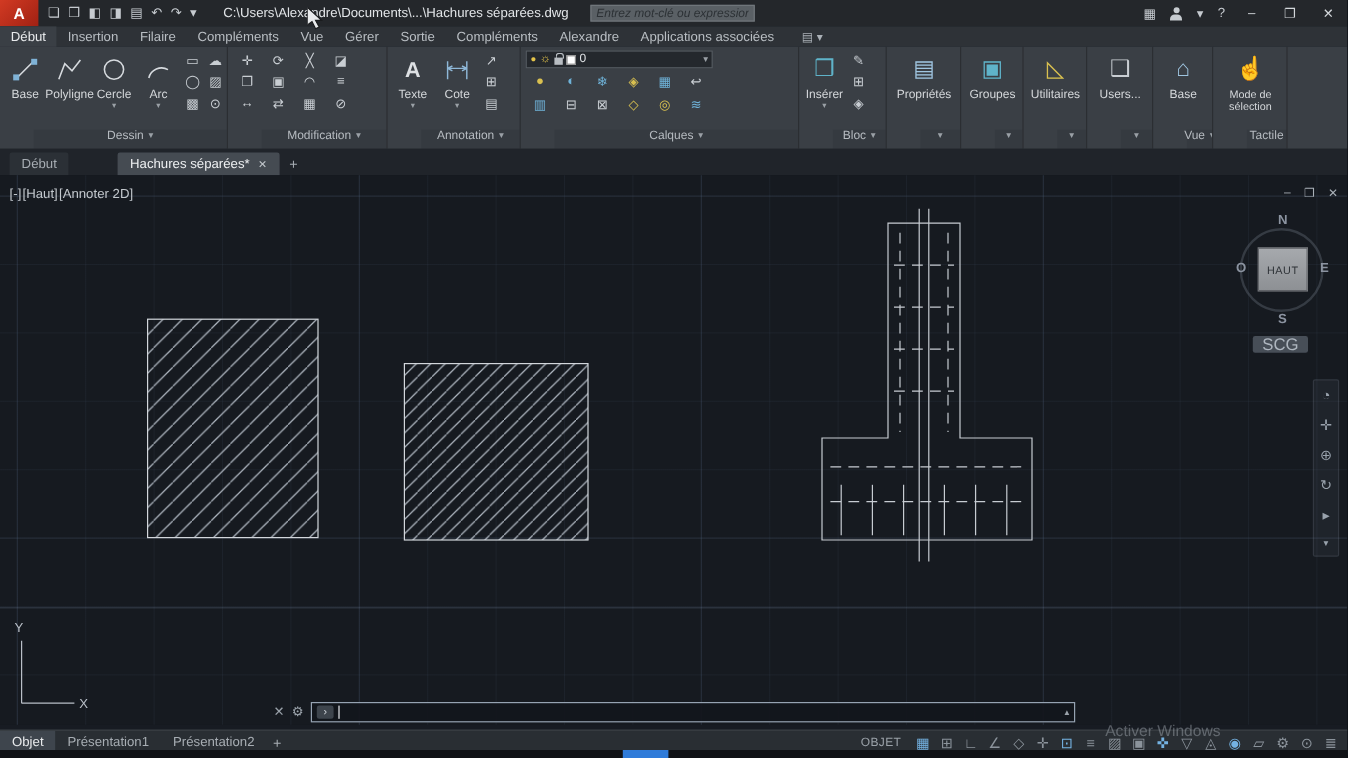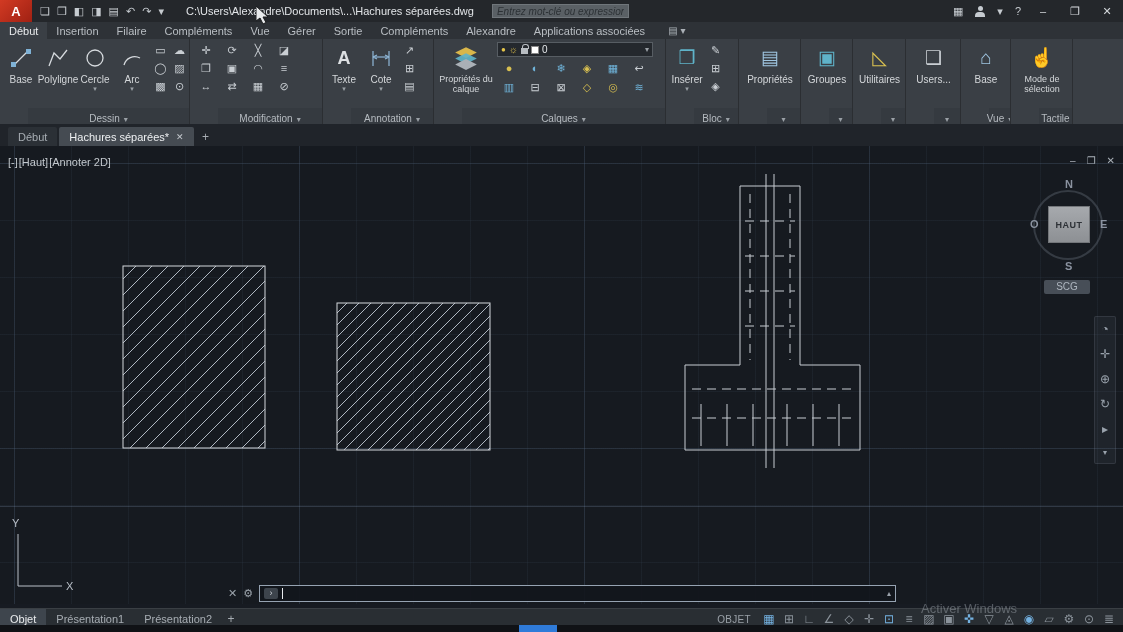--- a/index.html
+++ b/index.html
@@ -25,21 +25,21 @@
   
   .rtabs{position:absolute;left:0;top:22px;width:1123px;height:17px;background:#2e3237;display:flex;align-items:stretch;font-size:11px;color:#b9bec3;}
   .rtab{padding:0 9px;display:flex;align-items:center;cursor:default;}
   .rtab.active{background:#3a3f45;color:#e8eaec;}
   .ribbon-toggle{margin-left:14px;display:flex;align-items:center;gap:3px;color:#aab0b6;font-size:10px;}
 
   
   .ribbon{position:absolute;left:0;top:39px;width:1123px;height:85px;background:#3a3f45;display:flex;}
   .panel{height:100%;border-right:1px solid #2b2e32;display:flex;flex-direction:column;overflow:hidden;}
   .pbody{flex:1;display:flex;align-items:flex-start;padding:3px 3px 0 4px;gap:3px;}
-  .plabel{height:16px;font-size:10px;color:#b6bbc0;display:flex;align-items:flex-end;justify-content:center;gap:4px;background:rgba(0,0,0,.07);margin-left:28px;}
+  .plabel{height:16px;font-size:10px;color:#b6bbc0;display:flex;align-items:flex-start;justify-content:center;gap:4px;background:rgba(0,0,0,.07);margin-left:28px;}
   .pcaret{font-size:8px;color:#9aa0a6;}
   .bigbtn{display:flex;flex-direction:column;align-items:center;gap:1px;padding-top:1px;min-width:34px;}
   .bicon{height:30px;display:flex;align-items:center;justify-content:center;}
   .blabel{font-size:10px;color:#d4d7da;text-align:center;line-height:11px;white-space:nowrap;}
   .blabel.two{white-space:normal;width:56px;font-size:9px;line-height:10px;}
   .bcaret{font-size:7px;color:#9aa0a6;line-height:6px;}
   .gbig{font-size:19px;line-height:28px;color:#c9ced3;}
   .c-teal{color:#5fb3c9;} .c-yel{color:#d9c050;} .c-blue{color:#9fc5e0;} .c-wht{color:#dde0e3;}
   .minigrid{display:grid;gap:2px;align-content:start;}
   .cols2{grid-template-columns:repeat(2,17px);}
@@ -56,45 +56,45 @@
   .lc-lock::before{content:"";position:absolute;top:-4px;left:1px;width:5px;height:4px;border:1px solid #b8bdc2;border-bottom:none;border-radius:3px 3px 0 0;}
   .lc-chip{width:8px;height:8px;background:#ffffff;border:1px solid #888;}
   .lc-val{color:#e4e7ea;flex:1;}
   .lc-caret{color:#9aa0a6;font-size:8px;}
   .texte-glyph{font-size:18px;font-weight:bold;color:#dde0e3;}
   .fillerpanel{flex:1;border-right:none;}
 
   
   .ftabs{position:absolute;left:0;top:124px;width:1123px;height:22px;background:#20242a;display:flex;align-items:flex-end;padding-left:8px;gap:2px;}
   .ftab{height:19px;padding:0 10px;background:#2b3036;color:#a7adb3;font-size:11px;display:flex;align-items:center;gap:7px;border-radius:2px 2px 0 0;}
-  .ftab.active{background:#454b52;color:#eef0f2;}
+  .ftab.active{background:#454b52;color:#eef0f2;margin-left:39px;}
   .ftab-close{font-size:9px;color:#c3c8cd;}
   .ftab:not(.active) .ftab-close{display:none;}
   .ftab-new{height:19px;width:20px;color:#a7adb3;font-size:12px;display:flex;align-items:center;justify-content:center;}
 
   
   .canvas{position:absolute;left:0;top:146px;width:1123px;height:458px;background-color:#161a20;
     background-image:
       linear-gradient(rgba(96,118,150,.18) 1px,transparent 1px),
       linear-gradient(90deg,rgba(96,118,150,.18) 1px,transparent 1px),
       linear-gradient(rgba(96,118,150,.09) 1px,transparent 1px),
       linear-gradient(90deg,rgba(96,118,150,.09) 1px,transparent 1px);
     background-size:285px 285px,285px 285px,57px 57px,57px 57px;
     background-position:14px 17px,14px 17px,14px 17px,14px 17px;}
   .axisline{position:absolute;left:0;top:360px;width:100%;height:1px;background:rgba(130,150,180,.25);}
   .drawing{position:absolute;left:0;top:0;}
   .vplabel{position:absolute;left:8px;top:10px;font-size:11px;color:#c3c8cd;display:flex;gap:1px;}
   .vpctl{cursor:default;}
   .docwin{position:absolute;right:8px;top:9px;display:flex;gap:11px;color:#aab1b8;font-size:10px;}
   .viewcube{position:absolute;left:1024px;top:32px;width:90px;height:94px;}
   .vc-ring{position:absolute;left:9px;top:12px;width:70px;height:70px;border:2px solid rgba(125,135,150,.30);border-radius:50%;}
-  .vc-face{position:absolute;left:24px;top:28px;width:42px;height:37px;background:linear-gradient(#a6a9ad,#8d9094);border:1px solid #73767a;color:#2e3237;font-size:9px;font-weight:bold;display:flex;align-items:center;justify-content:center;letter-spacing:.5px;}
+  .vc-face{position:absolute;left:24px;top:28px;width:42px;height:37px;background:linear-gradient(#a6a9ad,#8d9094);border:1px solid #73767a;color:#2e3237;font-size:9px;font-weight:normal;display:flex;align-items:center;justify-content:center;letter-spacing:.5px;}
   .vc-l{position:absolute;font-size:11px;font-weight:bold;color:#8b93a0;}
   .vc-n{left:41px;top:0px;} .vc-s{left:41px;top:82px;} .vc-o{left:6px;top:40px;} .vc-e{left:76px;top:40px;}
-  .scg{position:absolute;left:1044px;top:134px;width:46px;height:14px;background:#474e57;border-radius:2px;color:#aeb6bf;font-size:10px;text-align:center;line-height:14px;}
+  .scg{position:absolute;left:1044px;top:134px;width:46px;height:14px;background:#474e57;border-radius:2px;color:#aeb6bf;font-size:14px;text-align:center;line-height:14px;}
   .navbar{position:absolute;left:1094px;top:170px;width:22px;padding:6px 0;background:rgba(120,130,145,.10);border:1px solid rgba(150,160,175,.16);border-radius:2px;display:flex;flex-direction:column;align-items:center;gap:13px;}
   .navicon{font-size:12px;color:#99a2ac;line-height:12px;}
   .nav-caret{font-size:8px;color:#99a2ac;}
 
   
   .cmdline{position:absolute;left:228px;top:438px;width:668px;height:18px;display:flex;align-items:center;gap:6px;}
   .cmd-x,.cmd-gear{font-size:11px;color:#9aa2aa;}
   .cmdbox{flex:1;height:17px;border:1px solid #96a3b2;background:rgba(18,22,28,.92);display:flex;align-items:center;gap:4px;padding:0 4px;}
   .cmd-badge{min-width:14px;height:11px;background:#3d444c;border-radius:2px;color:#cdd2d8;font-size:9px;display:flex;align-items:center;justify-content:center;}
   .cmd-caret{width:1px;height:11px;background:#e8ebee;animation:blink 1.1s steps(2) infinite;}
@@ -295,30 +295,20 @@
         </div>
       </div>
       <div class="plabel">
           <span>Annotation</span>
           <span class="pcaret">▾</span>
         </div>
     </div>
 
     <div class="panel" style="width:232px">
       <div class="pbody">
-        <div class="bigbtn">
-          <span class="bicon">
-            <svg width="26" height="26" viewBox="0 0 24 24">
-                <path d="M12 2 L22 7 12 12 2 7 Z" fill="#d9b64a"></path>
-                <path d="M12 7.5 L22 12.5 12 17.5 2 12.5 Z" fill="#5fb3c9" opacity=".92"></path>
-                <path d="M12 13 L22 18 12 23 2 18 Z" fill="#aab0b6"></path>
-              </svg>
-          </span>
-          <span class="blabel two">Propriétés du calque</span>
-        </div>
         <div class="calq-col">
           <div class="layercombo">
             <span class="lc-bulb">●</span>
             <span class="lc-sun">☼</span>
             <span class="lc-lock"></span>
             <span class="lc-chip"></span>
             <span class="lc-val">0</span>
             <span class="lc-caret">▾</span>
           </div>
           <div class="minigrid cols6">

